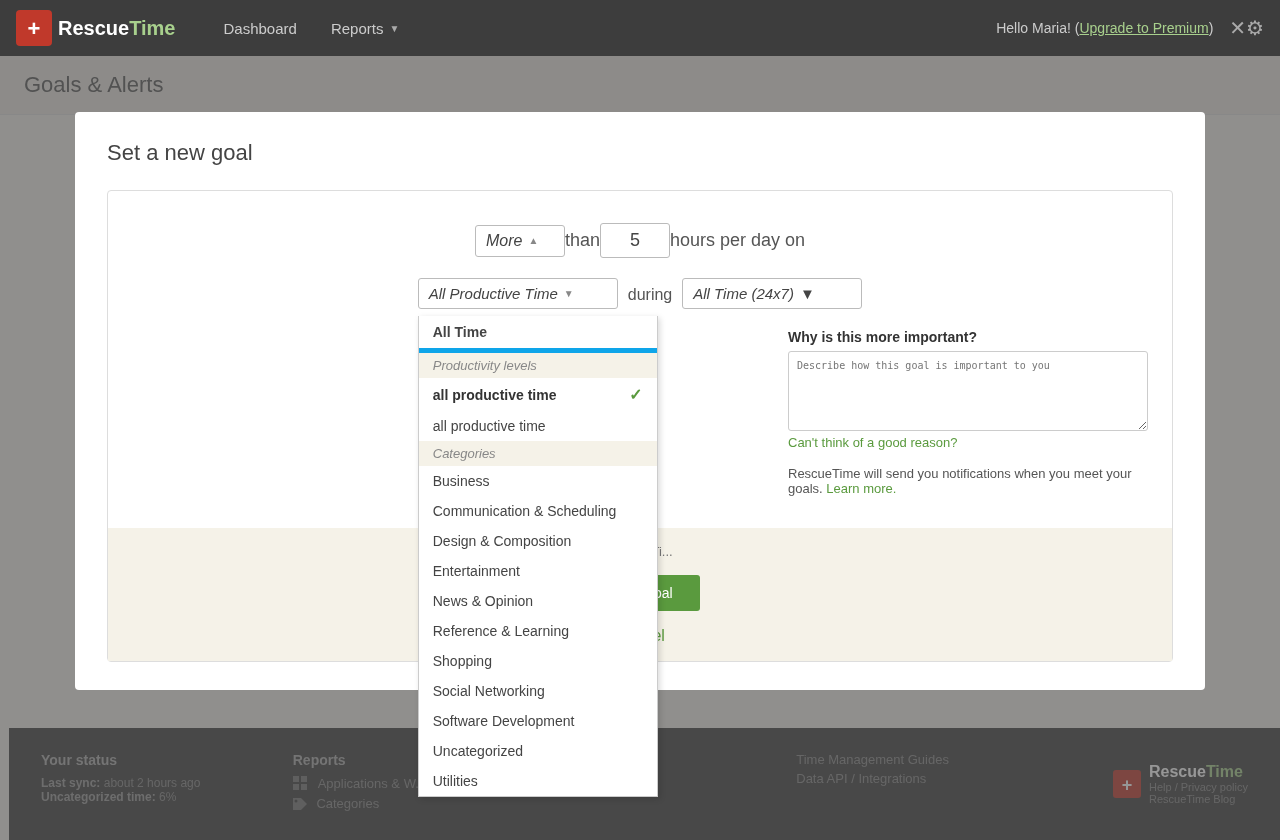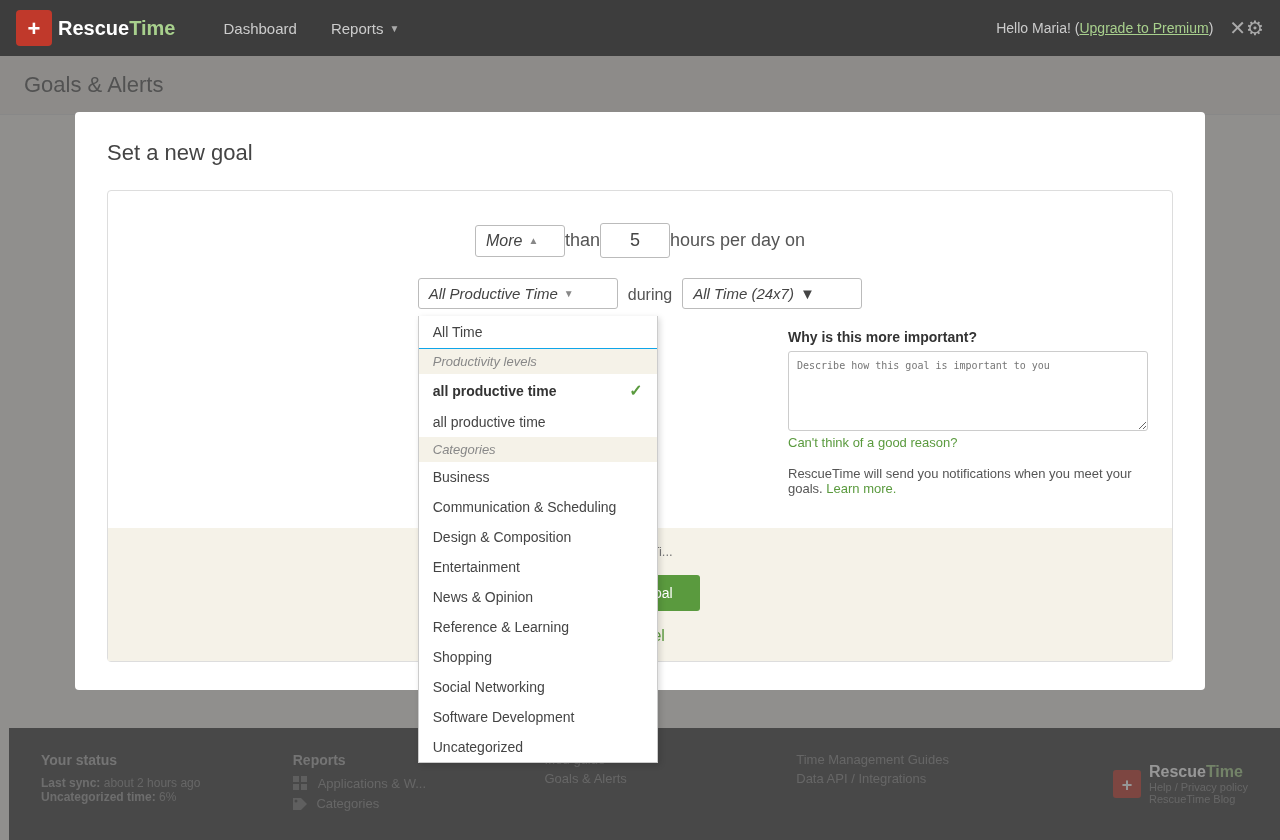--- a/index.html
+++ b/index.html
@@ -245,22 +245,23 @@
       align-items: center;
       justify-content: space-between;
       font-weight: bold;
       color: #333;
     }
     .dropdown-menu-item.active .check {
       color: #5a9a3e;
       font-size: 16px;
     }
     .dropdown-menu-item.top-item {
-      border-bottom: 1px solid #0ea5e9;
+      border-bottom: 5px solid #0ea5e9;
       padding: 8px 14px;
+      font-weight: bold;
     }
 
     
     .form-right {
       flex: 1;
       max-width: 360px;
     }
     .form-section {
       margin-bottom: 16px;
     }
@@ -466,20 +467,21 @@
             <div class="dropdown-menu-item">Business</div>
             <div class="dropdown-menu-item">Communication &amp; Scheduling</div>
             <div class="dropdown-menu-item">Design &amp; Composition</div>
             <div class="dropdown-menu-item">Entertainment</div>
             <div class="dropdown-menu-item">News &amp; Opinion</div>
             <div class="dropdown-menu-item">Reference &amp; Learning</div>
             <div class="dropdown-menu-item">Shopping</div>
             <div class="dropdown-menu-item">Social Networking</div>
             <div class="dropdown-menu-item">Software Development</div>
             <div class="dropdown-menu-item">Uncategorized</div>
+            <div class="dropdown-menu-item">Utilities</div>
           </div>
         </div>
 
         <span class="during-text">during</span>
 
         <button class="time-dropdown-btn">
           <span>All Time (24x7)</span>
           <span class="arrow">▼</span>
         </button>
       </div>

